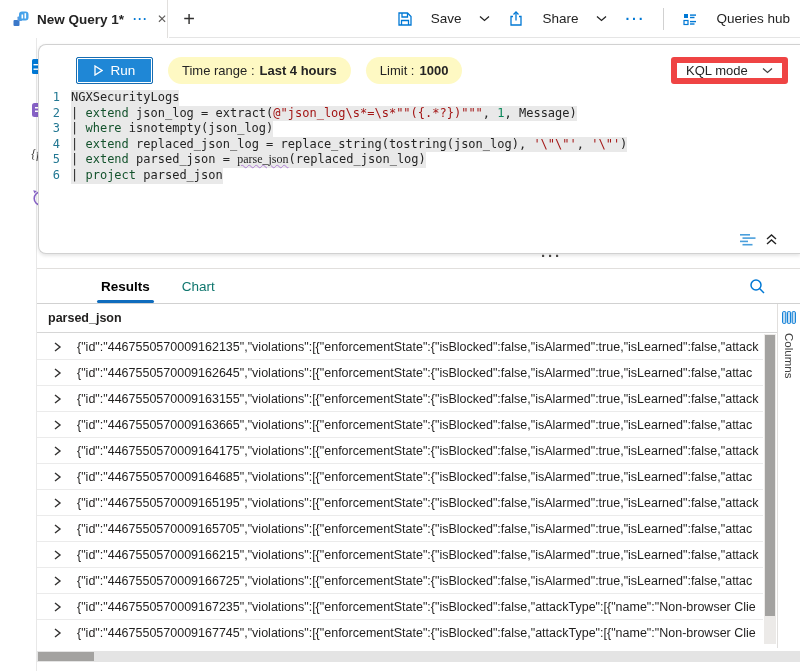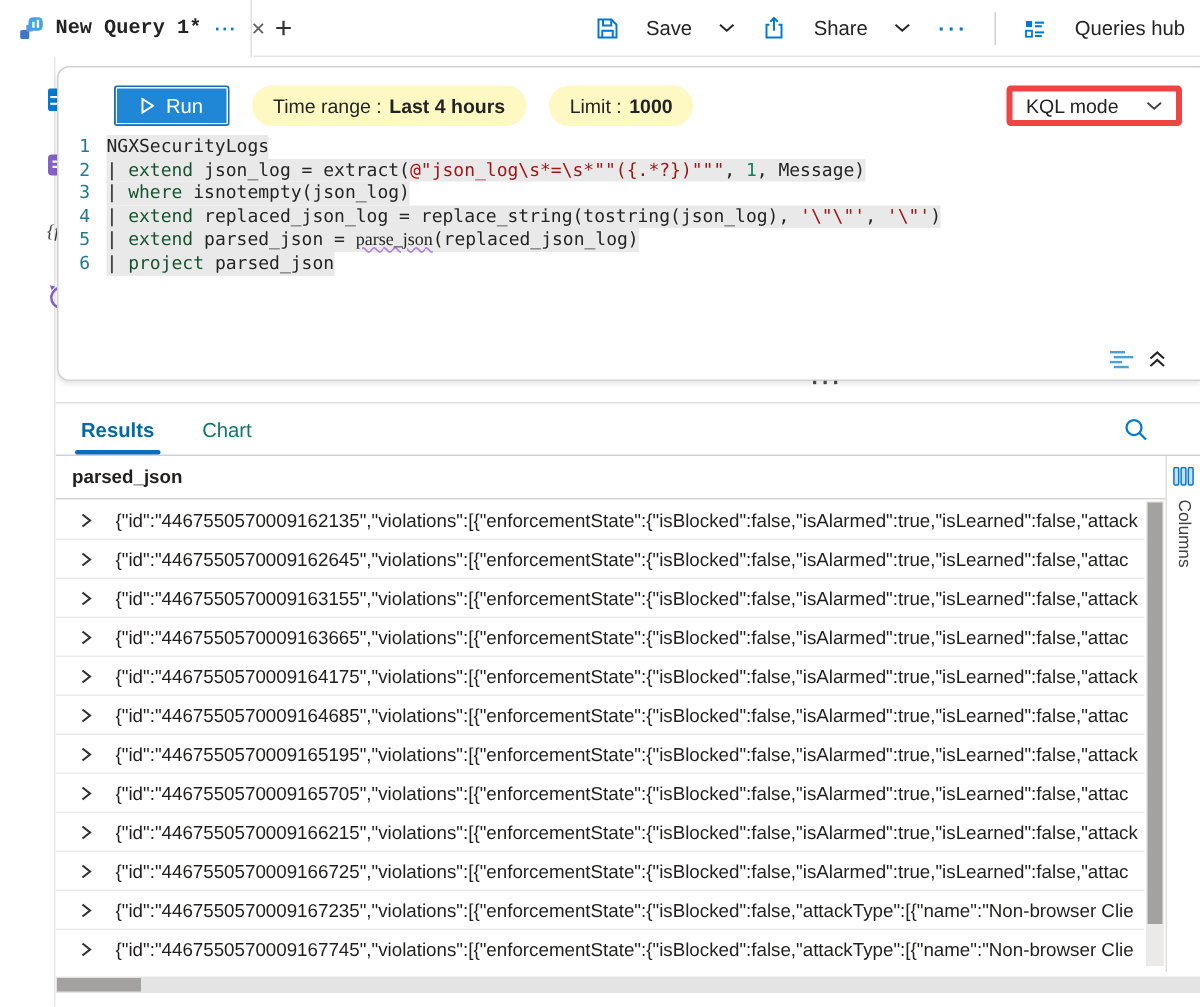--- a/index.html
+++ b/index.html
@@ -5,21 +5,21 @@
   * { margin:0; padding:0; box-sizing:border-box; }
   html,body { width:800px; height:671px; overflow:hidden; background:#fff;
     font-family:"Liberation Sans", sans-serif; color:#242424; }
   svg { display:block; }
 
   
   .tabbar { position:absolute; left:0; top:0; width:800px; height:38px; background:#fff; z-index:5; }
   .tabbar-line { position:absolute; left:169px; top:37px; right:0; height:1px; background:#e5e5e5; }
   .query-tab { position:absolute; left:0; top:0; width:168px; height:38px; display:flex; align-items:center;
     gap:7px; padding:0 8px 0 12px; border-right:1px solid #e1dfdd; background:#fff; }
-  .tab-title { font-size:13.5px; font-weight:700; color:#242424; white-space:nowrap;font-family:Liberation Mono, monospace; }
+  .tab-title { font-size:13.5px; font-weight:700; color:#242424; white-space:nowrap; }
   .tab-more { color:#0078d4; font-weight:700; font-size:12px; letter-spacing:1px; cursor:pointer; margin-left:2px; }
   .tab-close { color:#605e5c; font-size:12px; cursor:pointer; padding:2px; }
   .new-tab { position:absolute; left:176px; top:6px; width:26px; height:26px; border:none; background:transparent;
     font-size:20px; font-weight:300; color:#323130; cursor:pointer; line-height:24px; }
   .top-actions { position:absolute; right:10px; top:0; height:37px; display:flex; align-items:center; gap:18px; }
   .action { display:flex; align-items:center; gap:18px; font-size:13.5px; color:#242424; cursor:pointer; }
   .action .dots { color:#0078d4; font-weight:700; font-size:14px; letter-spacing:2px; }
   .vdivider { width:1px; height:22px; background:#d1d1d1; }
 
   
@@ -33,21 +33,21 @@
   .editor-panel { position:absolute; left:38px; top:44px; width:762px; height:210px; background:#fff;
     border:1px solid #d1d1d1; border-right:none; border-radius:8px 0 0 8px;
     box-shadow:0 1.6px 3.6px rgba(0,0,0,.1); z-index:2; }
   .ed-toolbar { display:flex; align-items:center; gap:15px; padding:11px 12px 0 37px; height:40px; }
   .run-btn { display:flex; align-items:center; justify-content:center; gap:8px; width:77px; height:27px;
     background:#1f87d6; border:1px solid #196db1; box-shadow:inset 0 0 0 1px #fff; border-radius:2px;
     color:#fff; font-size:13.5px; cursor:pointer; font-family:inherit; }
   .pill { display:flex; align-items:center; gap:5px; height:27px; padding:0 14px; background:#fef9c3;
     border-radius:14px; font-size:13px; color:#242424; cursor:pointer; white-space:nowrap; }
   .pill b { font-weight:700; }
-  .mode-select { margin-left:auto; width:117px; height:27px; border:4px solid #ef4444; border-radius:3px;
+  .mode-select { margin-left:auto; width:117px; height:27px; border:6px solid #ef4444; border-radius:3px;
     display:flex; align-items:center; justify-content:space-between; padding:0 9px; font-size:13px;
     color:#242424; cursor:pointer; background:#fff; }
 
   
   .code { margin-top:5px; font-family:"DejaVu Sans Mono", monospace; font-size:12px; line-height:15.6px; }
   .code-line { display:flex; }
   .ln { width:32px; text-align:right; padding-right:11px; color:#237893; flex:none; user-select:none; }
   .code-text { background:#e9e9e9; white-space:pre; }
   .tok-k { color:#14532d; }
   .tok-s { color:#a31515; }
@@ -55,21 +55,21 @@
   .tok-sq { text-decoration:underline; text-decoration-style:wavy; text-decoration-color:#b180d7; text-decoration-thickness:1px;font-family:Liberation Serif, serif; }
 
   .ed-corner { position:absolute; right:22px; bottom:7px; display:flex; align-items:center; gap:9px; }
   .resize-dots { position:absolute; left:541px; top:247px; color:#484644; font-size:15px; font-weight:700;
     letter-spacing:2px; cursor:row-resize; z-index:3; }
 
   
   .results { position:absolute; left:37px; top:268px; right:0; bottom:0; border-top:1px solid #e1dfdd; background:#fff; }
   .res-tabs { position:relative; height:35px; border-bottom:1px solid #d1d1d1; display:flex; align-items:center; padding-left:13px; }
   .res-tab { font-size:13.5px; cursor:pointer; position:relative; height:100%; display:flex; align-items:center; padding:0 4px; }
-  .res-tab.active { font-weight:700; color:#0369a1; }
+  .res-tab.active { font-weight:700; color:#000000;margin-left:47px; }
   .res-tab.active::after { content:""; position:absolute; left:0; right:0; bottom:0; height:3px; background:#0f6cbd; border-radius:2px; }
   .res-tab.inactive { color:#0f766e; margin-left:24px; }
   .search-btn { position:absolute; right:34px; top:9px; cursor:pointer; }
 
   .grid-header { height:29px; border-bottom:1px solid #d6d6d6; display:flex; align-items:center;
     padding-left:11px; font-size:12.5px; font-weight:700; color:#201f1e; }
   .grid-rows { position:absolute; left:0; top:65px; right:37px; bottom:27px; overflow:hidden; }
   .grid-row { height:26px; display:flex; align-items:center; gap:15px; padding-left:15px;
     border-bottom:1px solid #ebebeb; font-size:12.5px; color:#201f1e; white-space:nowrap; overflow:hidden; cursor:pointer; }
   .grid-row .cell { overflow:hidden; white-space:nowrap; }

